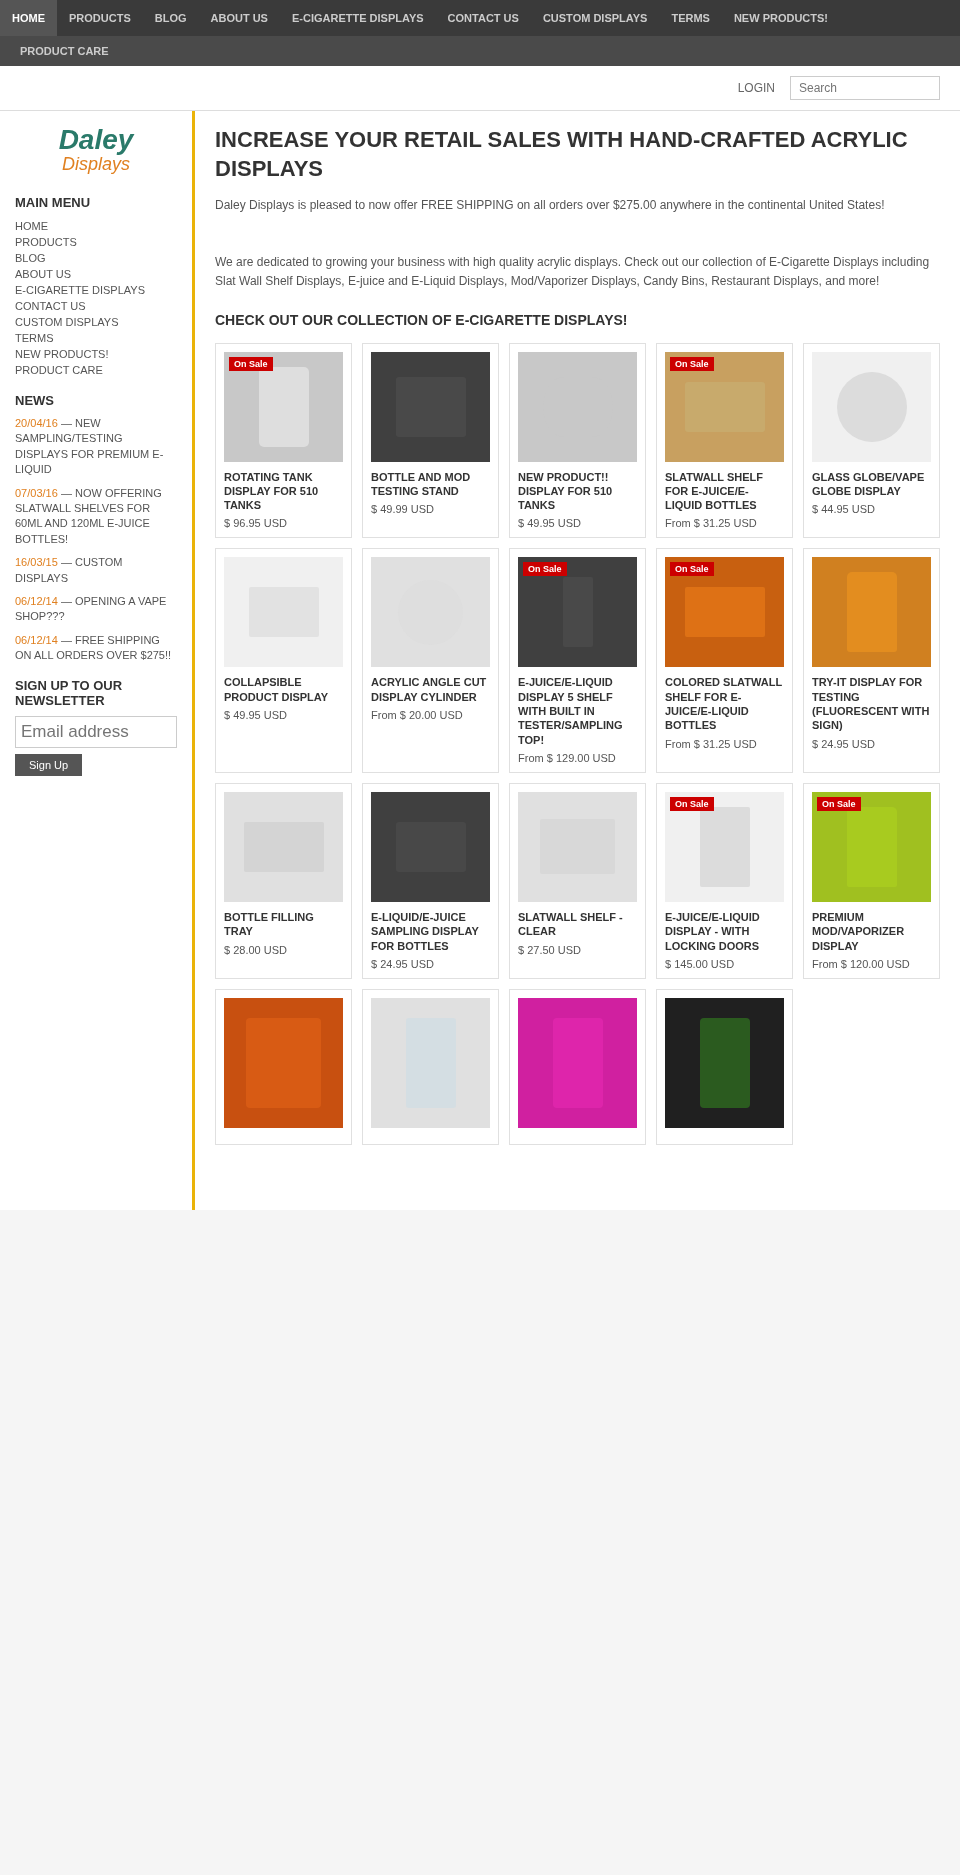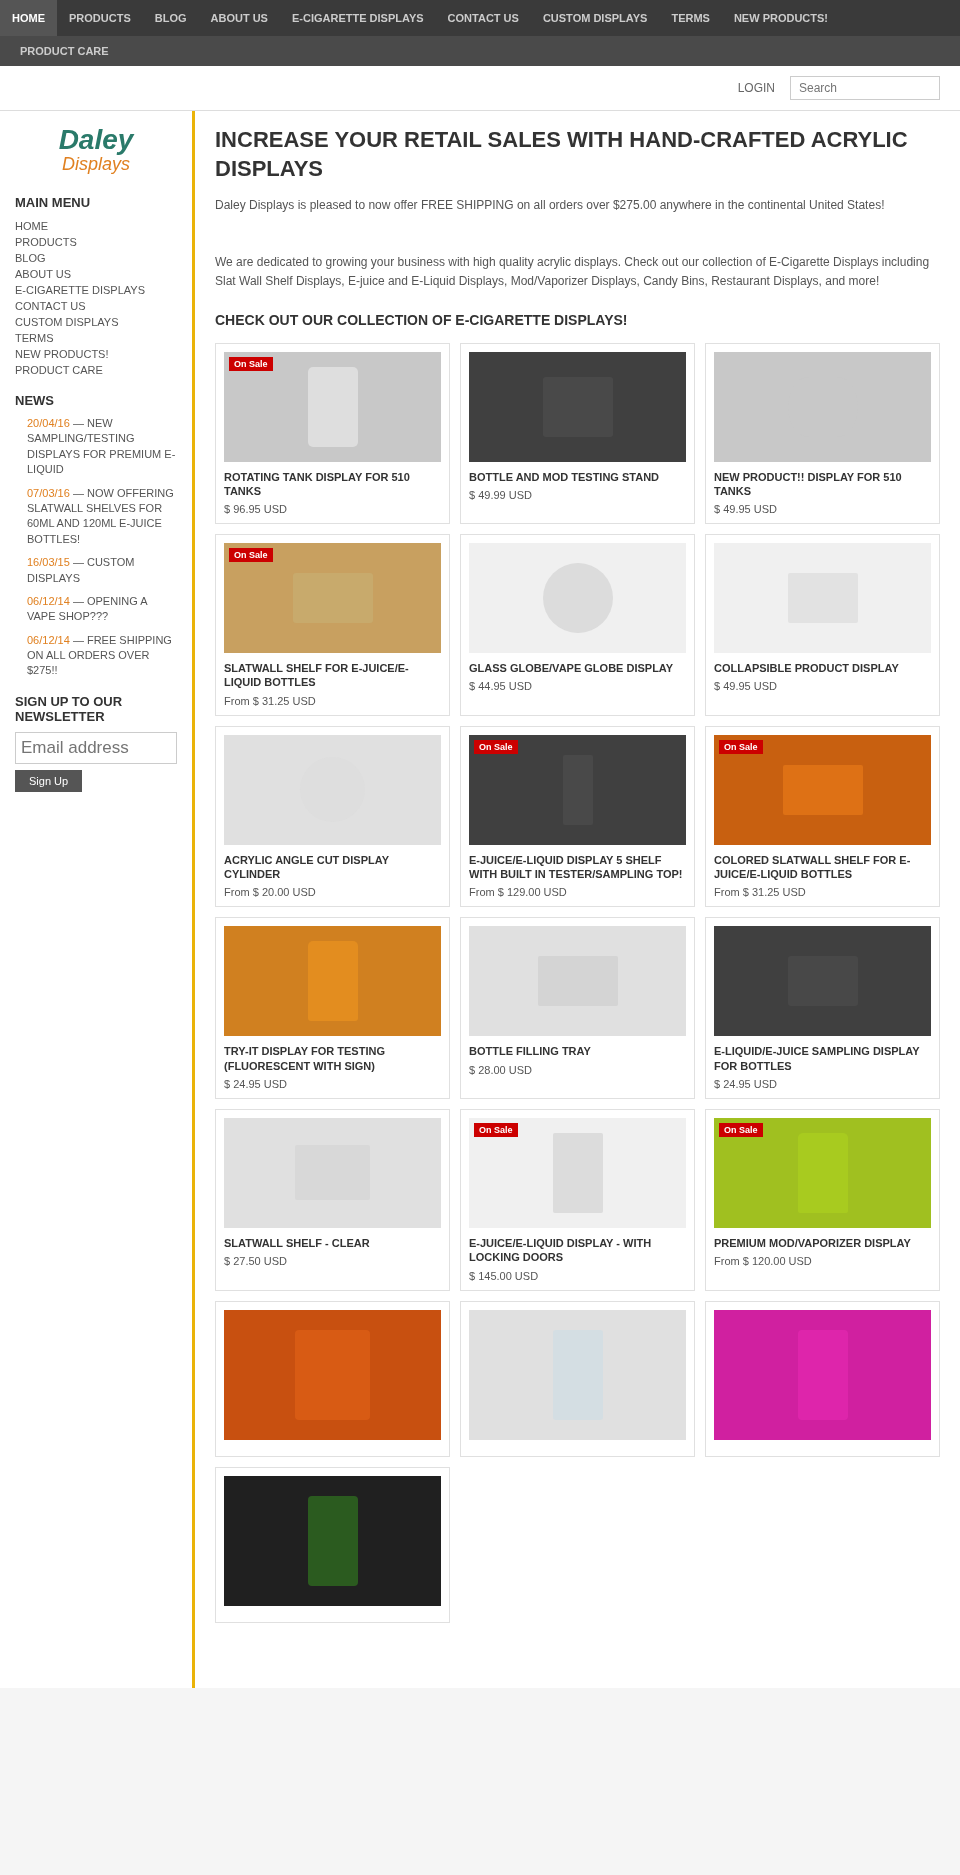--- a/index.html
+++ b/index.html
@@ -31,39 +31,39 @@
     
     .sidebar { width: 195px; min-width: 195px; padding: 15px; background: #fff; border-right: 3px solid #eab308; }
     .logo-area { margin-bottom: 20px; text-align: center; }
     .logo-text { font-size: 28px; font-weight: bold; color: #2a7a6a; font-style: italic; line-height: 1; }
     .logo-sub { font-size: 18px; color: #e08020; font-style: italic; }
 
     .sidebar-section-title { font-size: 13px; font-weight: bold; color: #333; margin: 15px 0 8px; text-transform: uppercase; }
     .sidebar-menu { list-style: none; }
     .sidebar-menu li a { display: block; color: #555; text-decoration: none; font-size: 11px; padding: 2px 0; text-transform: uppercase; }
 
-    .news-item { margin-bottom: 8px; font-size: 11px; color: #555; line-height: 1.4; margin-left: 12px; }
+    .news-item { margin-bottom: 8px; font-size: 11px; color: #555; line-height: 1.4; }
     .news-item .date { color: #e08020; }
 
     .newsletter-section { margin-top: 15px; }
     .newsletter-input { width: 100%; border: 1px solid #ccc; padding: 5px; font-size: 17px; margin-bottom: 6px; color: #999; }
     .signup-btn { background: #555; color: #fff; border: none; padding: 5px 14px; font-size: 11px; cursor: pointer; }
 
     
     .main-content { flex: 1; padding: 15px 20px; background: #fff; }
 
     .hero-title { font-size: 22px; font-weight: bold; color: #333; margin-bottom: 15px; text-transform: uppercase; line-height: 1.3; }
 
     .shipping-notice { font-size: 12px; color: #555; margin-bottom: 8px; }
     .description { font-size: 12px; color: #555; line-height: 1.6; margin-bottom: 20px; margin-top: 41px; }
 
     .section-title { font-size: 14px; font-weight: bold; color: #333; text-transform: uppercase; margin-bottom: 15px; }
 
     
-    .product-grid { display: grid; grid-template-columns: repeat(3, 1fr); gap: 10px; margin-bottom: 20px; }
+    .product-grid { display: grid; grid-template-columns: repeat(5, 1fr); gap: 10px; margin-bottom: 20px; }
     .product-card { border: 1px solid #e0e0e0; background: #fff; padding: 8px; position: relative; }
     .product-img { width: 100%; height: 110px; background: #e8e8e8; display: flex; align-items: center; justify-content: center; margin-bottom: 8px; position: relative; overflow: hidden; }
     .on-sale-badge { position: absolute; top: 5px; left: 5px; background: #cc0000; color: #fff; font-size: 9px; padding: 2px 5px; font-weight: bold; z-index: 2; }
     .product-name { font-size: 11px; font-weight: bold; color: #333; text-transform: uppercase; margin-bottom: 5px; line-height: 1.3; }
     .product-price { font-size: 11px; color: #555; }
 
     
     .img-gray { background: #c8c8c8; }
     .img-dark { background: #404040; }
     .img-light { background: #e0e0e0; }

